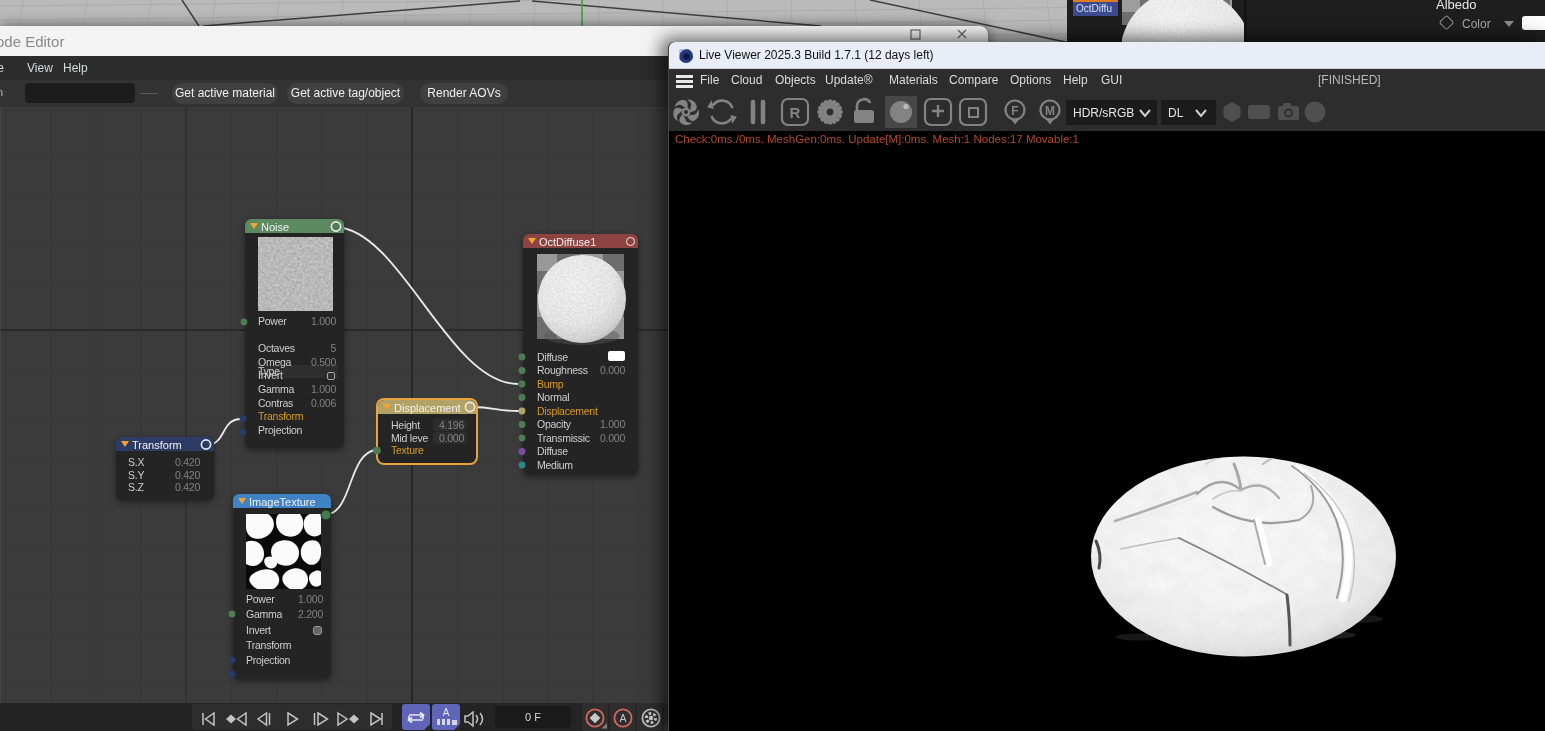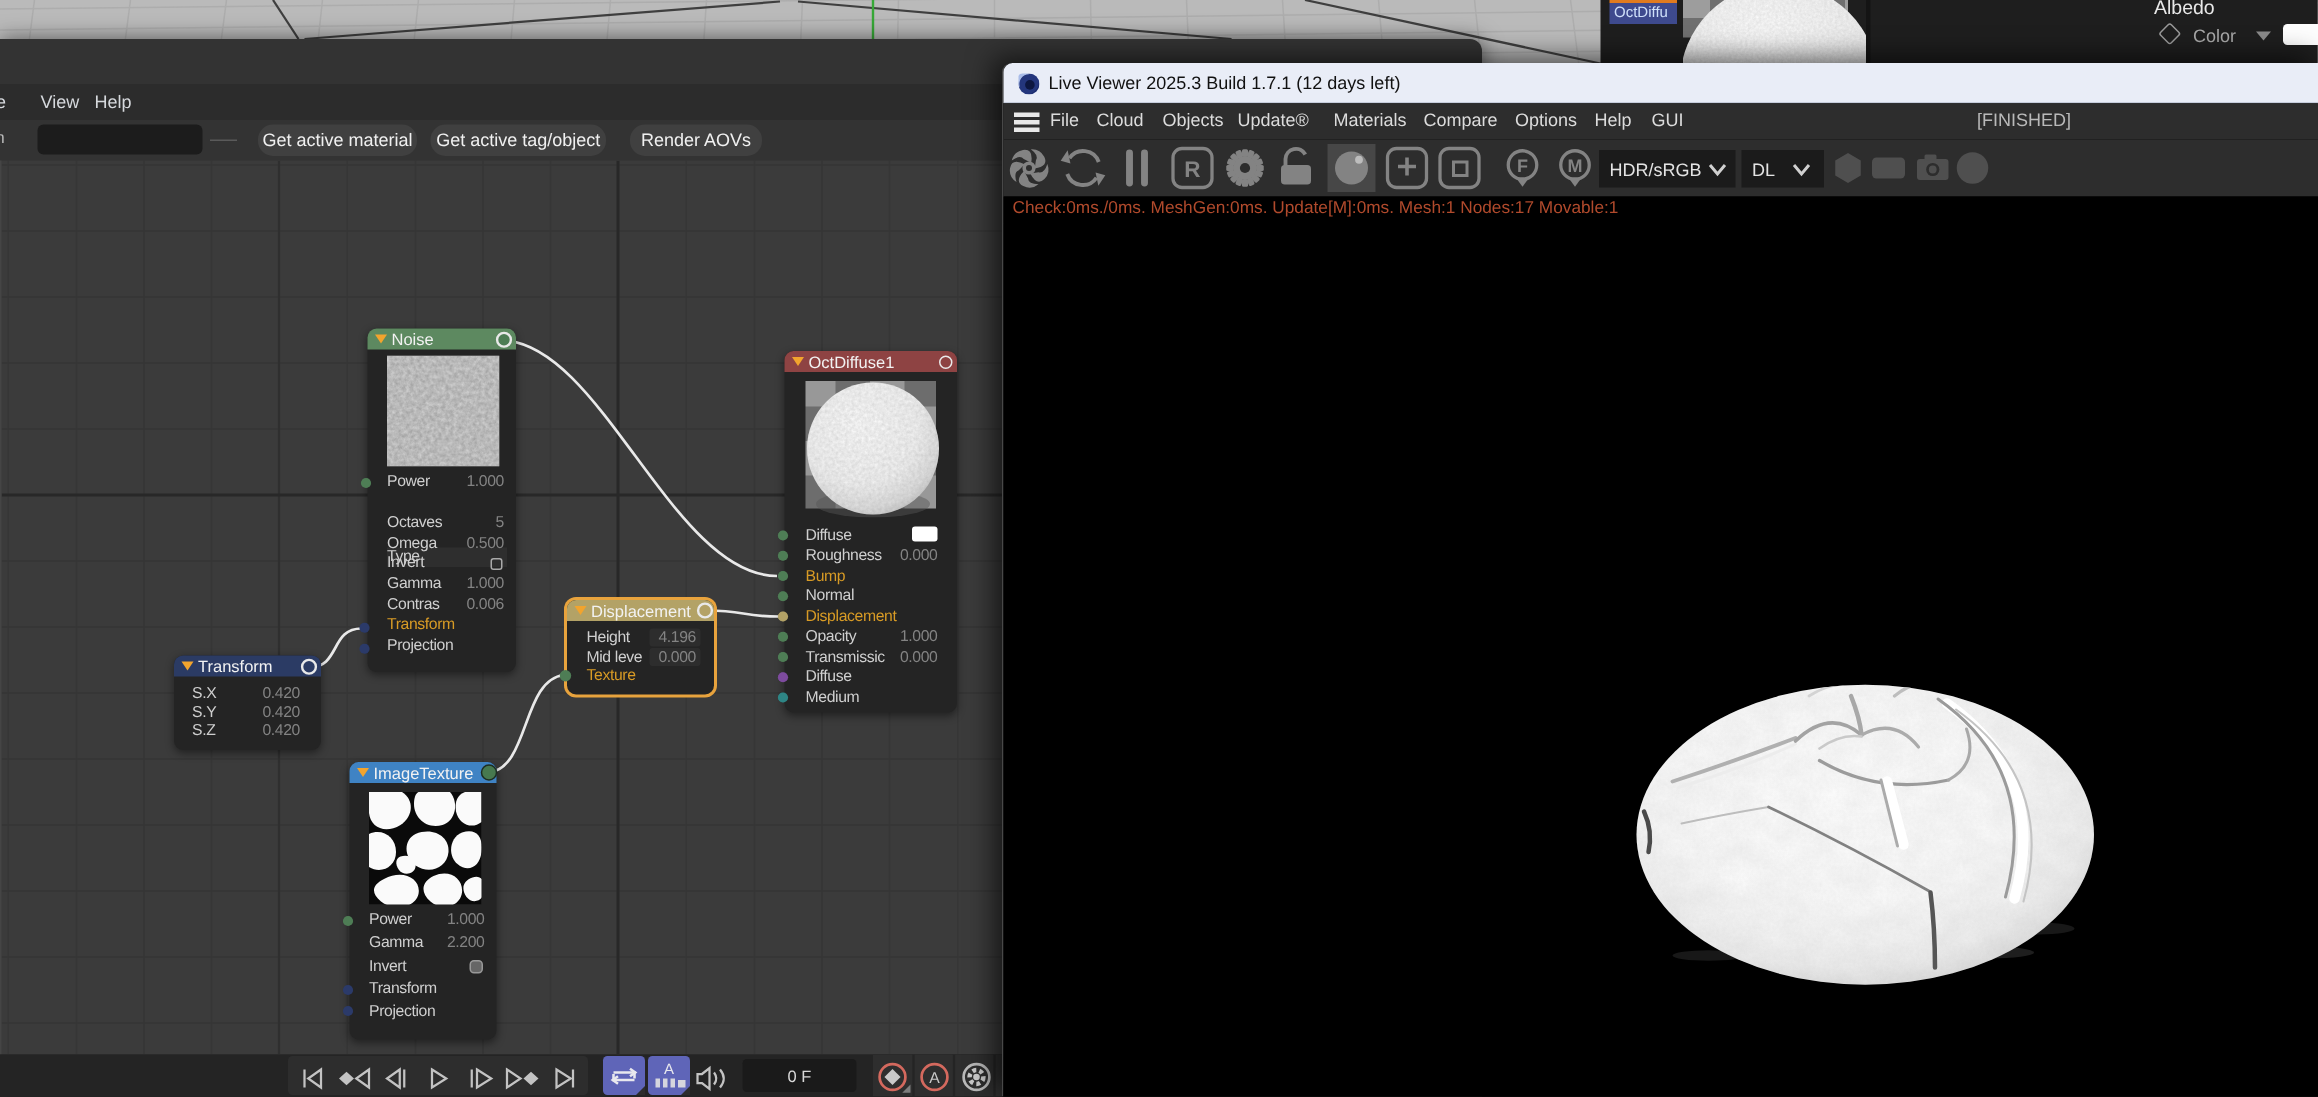--- a/index.html
+++ b/index.html
@@ -116,20 +116,27 @@
     <circle cx="64" cy="55" r="66" fill="#888" filter="url(#nz1)" opacity="0.55"></circle>
   </svg>
   <div style="position:absolute;left:177px;top:0;width:3px;height:43px;background:#141414;"></div>
   <div style="position:absolute;left:369px;top:-3px;color:#e8e8e8;font-size:13px;">Albedo</div>
   <div style="position:absolute;left:374px;top:17px;width:11px;height:11px;border:1.4px solid #9a9a9a;transform:rotate(45deg);border-radius:2px;"></div>
   <div style="position:absolute;left:395px;top:17px;color:#a8a8a8;font-size:12px;">Color</div>
   <div style="position:absolute;left:437px;top:21px;width:0;height:0;border-left:5px solid transparent;border-right:5px solid transparent;border-top:6px solid #8a8a8a;"></div>
   <div style="position:absolute;left:455px;top:16px;width:30px;height:14px;background:#fdfdfd;border-radius:3px;"></div>
 </div>
 <div id="ne" class="abs">
+  <div id="ne-title" class="abs">
+      <span class="t">ode Editor</span>
+    <svg style="position:absolute;left:905px;top:0px;" width="70" height="17" viewBox="0 0 70 17">
+      <rect x="6" y="4" width="9" height="9" fill="none" stroke="#666" stroke-width="1.2"></rect>
+      <path d="M53 4 L61 12 M61 4 L53 12" stroke="#666" stroke-width="1.2"></path>
+    </svg>
+  </div>
   <div id="ne-menu" class="abs">
       <span style="left:-6px">te</span>
       <span style="left:27px">View</span>
       <span style="left:63px">Help</span>
     </div>
   <div id="ne-tool" class="abs">
     <span style="position:absolute;left:-3px;top:6px;color:#bbb;font-size:11px;">n</span>
     <div id="ne-input"></div>
     <div style="position:absolute;left:140px;top:13px;width:18px;height:1px;background:#5a5a5a;"></div>
     <div class="pill" style="left:172px;width:106px;line-height:21px;">Get active material</div>
@@ -210,21 +217,21 @@
     <div class="node" style="left:115px;top:330px;width:98px;height:63px;">
       <div class="nhead" style="background:#2b3b64;">
           <span class="tri"></span>
           <span class="ttl">Transform</span>
         </div>
       <div class="row" style="top:19px;left:12px;">S.X<span class="v" style="right:8px;">0.420</span></div>
       <div class="row" style="top:31.5px;left:12px;">S.Y<span class="v" style="right:8px;">0.420</span></div>
       <div class="row" style="top:44px;left:12px;">S.Z<span class="v" style="right:8px;">0.420</span></div>
     </div>
 
-    <div class="node" style="left:232px;top:401px;width:98px;height:185px;">
+    <div class="node" style="left:232px;top:387px;width:98px;height:185px;">
       <div class="nhead" style="background:#3f83c4;">
           <span class="tri"></span>
           <span class="ttl">ImageTexture</span>
         </div>
       <svg style="position:absolute;left:13px;top:20px;" width="75" height="75" viewBox="0 0 75 75">
         <rect width="75" height="75" fill="#0a0a0a"></rect>
         <g fill="#fafafa">
           <path d="M0 0 L22 0 C30 5 30 16 21 22 C11 28 1 24 0 14 Z"></path>
           <path d="M33 0 L54 0 C60 7 58 19 49 22 C38 25 30 17 30 8 C30 4 31 1 33 0Z"></path>
           <path d="M64 0 L75 0 L75 20 C69 25 60 22 58 13 C57 6 59 2 64 0Z"></path>

